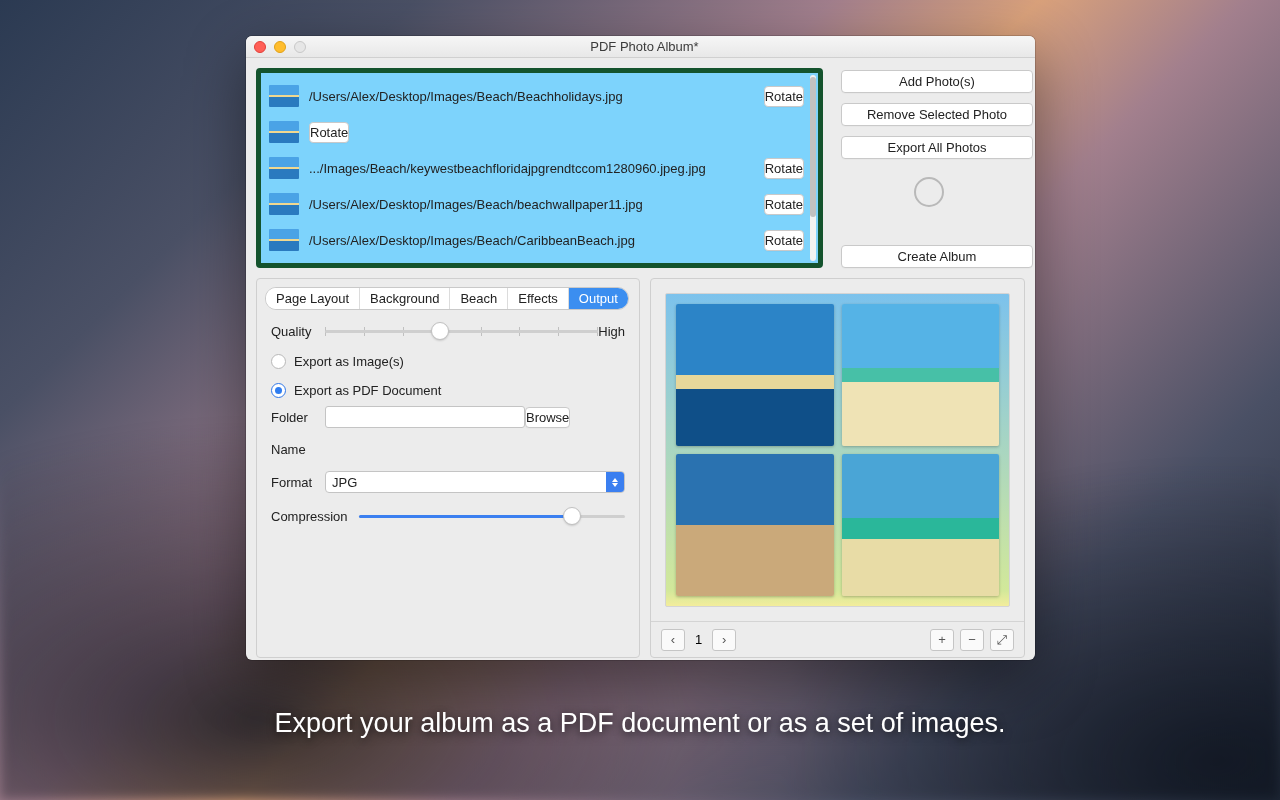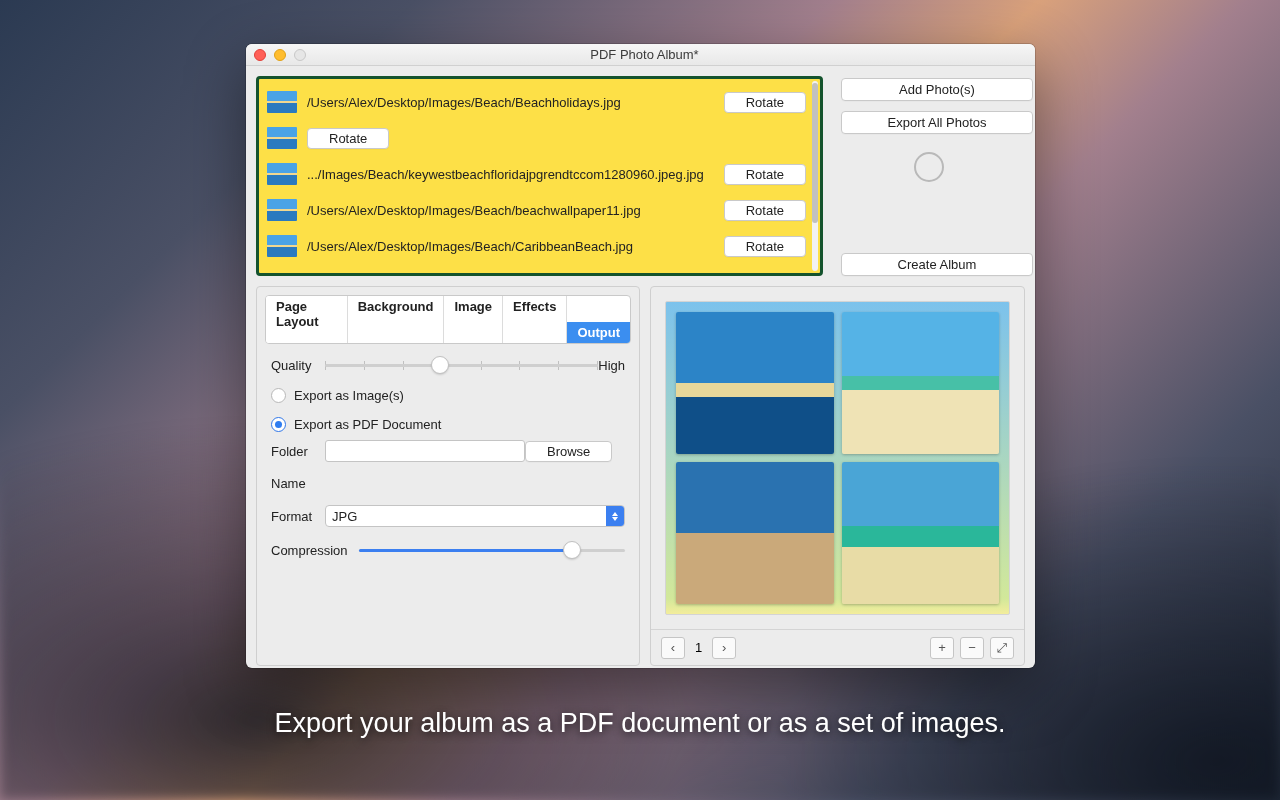--- a/index.html
+++ b/index.html
@@ -11,67 +11,67 @@
   .bg-ov {
     position:absolute; inset:0;
     background:
       radial-gradient(ellipse 900px 500px at 20% 90%, rgba(10,15,25,.8), transparent 60%),
       radial-gradient(ellipse 900px 500px at 95% 95%, rgba(10,15,25,.7), transparent 60%);
     filter: blur(6px);
   }
 
   
   .win {
-    position: absolute; left: 246px; top: 44px; width: 789px; height: 624px;
+    position: absolute; left: 246px; top: 36px; width: 789px; height: 624px;
     background: #ececec; border-radius: 6px; overflow: hidden;
     box-shadow: 0 20px 60px rgba(0,0,0,.45), 0 0 0 1px rgba(0,0,0,.15);
   }
   .titlebar {
     height: 22px; background: linear-gradient(#f6f6f6,#e8e8e8);
     border-bottom: 1px solid #d0d0d0; display:flex; align-items:center; padding:0 8px;
   }
   .traffic { display:flex; gap:8px; }
   .dot { width:12px; height:12px; border-radius:50%; }
   .dot.r{background:#ff5f57;border:1px solid #e14039;}
   .dot.y{background:#ffbd2e;border:1px solid #e1a117;}
   .dot.g{background:#e6e6e6;border:1px solid #c8c8c8;}
   .title { flex:1; text-align:center; font-size:13px; color:#3b3b3b; margin-left:-44px;}
   .content { position:absolute; inset:22px 0 0 0; padding:10px; }
 
   
   .top { display:flex; gap:10px; height:200px; }
   .photolist {
-    flex:1; background:#fde047; border:3px solid #14532d; border-radius:4px;
+    flex:1; background:#7dd3fc; border:5px solid #14532d; border-radius:4px;
     overflow:hidden; position:relative;
   }
   .pl-scroll { position:absolute; right:2px; top:2px; bottom:2px; width:6px; background:#f2f2f2; border-radius:3px;}
   .pl-thumb { position:absolute; left:0; right:0; top:2px; height:140px; background:#c1c1c1; border-radius:3px;}
   .pl-body { padding:5px 14px 5px 8px; }
   .prow { display:flex; align-items:center; height:36px; gap:10px; }
   .thumb { width:30px; height:22px; border-radius:1px; background:linear-gradient(#4aa3e6 45%,#f0d890 45%,#f0d890 55%,#2a7abf 55%);}
   .prow .path { flex:1; font-size:13px; color:#222; white-space:nowrap; overflow:hidden; text-overflow:ellipsis;}
   .btn {
     background:#fff; border:1px solid #c9c9c9; border-radius:4px; font-size:13px; color:#222;
-    padding:2px 21px; box-shadow:0 1px 0 rgba(0,0,0,.02);
+    padding:2px 0; box-shadow:0 1px 0 rgba(0,0,0,.02);
   }
   .btn.wide { width:100%; padding:3px 12px;margin-left:16px; }
 
   .sidebuttons { width:192px; display:flex; flex-direction:column; gap:10px; align-items:center; padding-top:2px;}
   .spinner { width:30px; height:30px; border:2px solid #b9b9b9; border-radius:50%; margin:8px 0 12px;}
   .spacer { flex:1; }
 
   
   .bottom { display:flex; gap:10px; margin-top:10px; height:380px;}
   .left {
     width:384px; background:#ececec; border:1px solid #cfcfcf; border-radius:4px;
     display:flex; flex-direction:column; overflow:hidden;
   }
-  .tabs { display:flex; margin:8px 8px 0; border:1px solid #c9c9c9; border-radius:4px; overflow:hidden; width:fit-content; background:#fff;font-weight:bold;}
+  .tabs { display:flex; margin:8px 8px 0; border:1px solid #c9c9c9; border-radius:11px; overflow:hidden; width:fit-content; background:#fff;}
   .tab { font-size:13px; padding:3px 10px; border-right:1px solid #dcdcdc; color:#222; background:#fff;}
-  .tab:last-child{border-right:none;margin-top:26px;}
+  .tab:last-child{border-right:none;}
   .tab.sel { background:#3b8ef0; color:#fff;}
   .form { padding:12px 14px 0; font-size:13px; color:#222; }
   .frow { display:flex; align-items:center; gap:0; margin-bottom:14px;}
   .lbl { width:54px; text-align:left; }
   .lbl2 { width:88px; }
 
   .slider { position:relative; flex:1; height:18px; }
   .track { position:absolute; left:0; right:0; top:8px; height:3px; background:#cfcfcf; border-radius:2px;}
   .track .fill { position:absolute; left:0; top:0; bottom:0; background:#3b7ff0; border-radius:2px;}
   .ticks { position:absolute; left:0; right:0; top:5px; display:flex; justify-content:space-between;}
@@ -157,33 +157,34 @@
               <div class="path">/Users/Alex/Desktop/Images/Beach/CaribbeanBeach.jpg</div>
               <button class="btn">Rotate</button>
             </div>
           </div>
         <div class="pl-scroll">
             <div class="pl-thumb"></div>
           </div>
       </div>
       <div class="sidebuttons">
         <button class="btn wide">Add Photo(s)</button>
+        <button class="btn wide">Remove Selected Photo</button>
         <button class="btn wide">Export All Photos</button>
         <div class="spinner"></div>
         <div class="spacer"></div>
         <button class="btn wide">Create Album</button>
       </div>
     </div>
 
     <div class="bottom">
       <div class="left">
         <div class="tabs" id="tabs">
             <div class="tab">Page Layout</div>
             <div class="tab">Background</div>
-            <div class="tab">Image</div>
+            <div class="tab">Beach</div>
             <div class="tab">Effects</div>
             <div class="tab sel">Output</div>
           </div>
         <div class="form">
           <div class="frow">
             <span class="lbl">Quality</span>
             <div class="slider" id="qslider">
               <div class="ticks">
                   <span></span>
                   <span></span>

